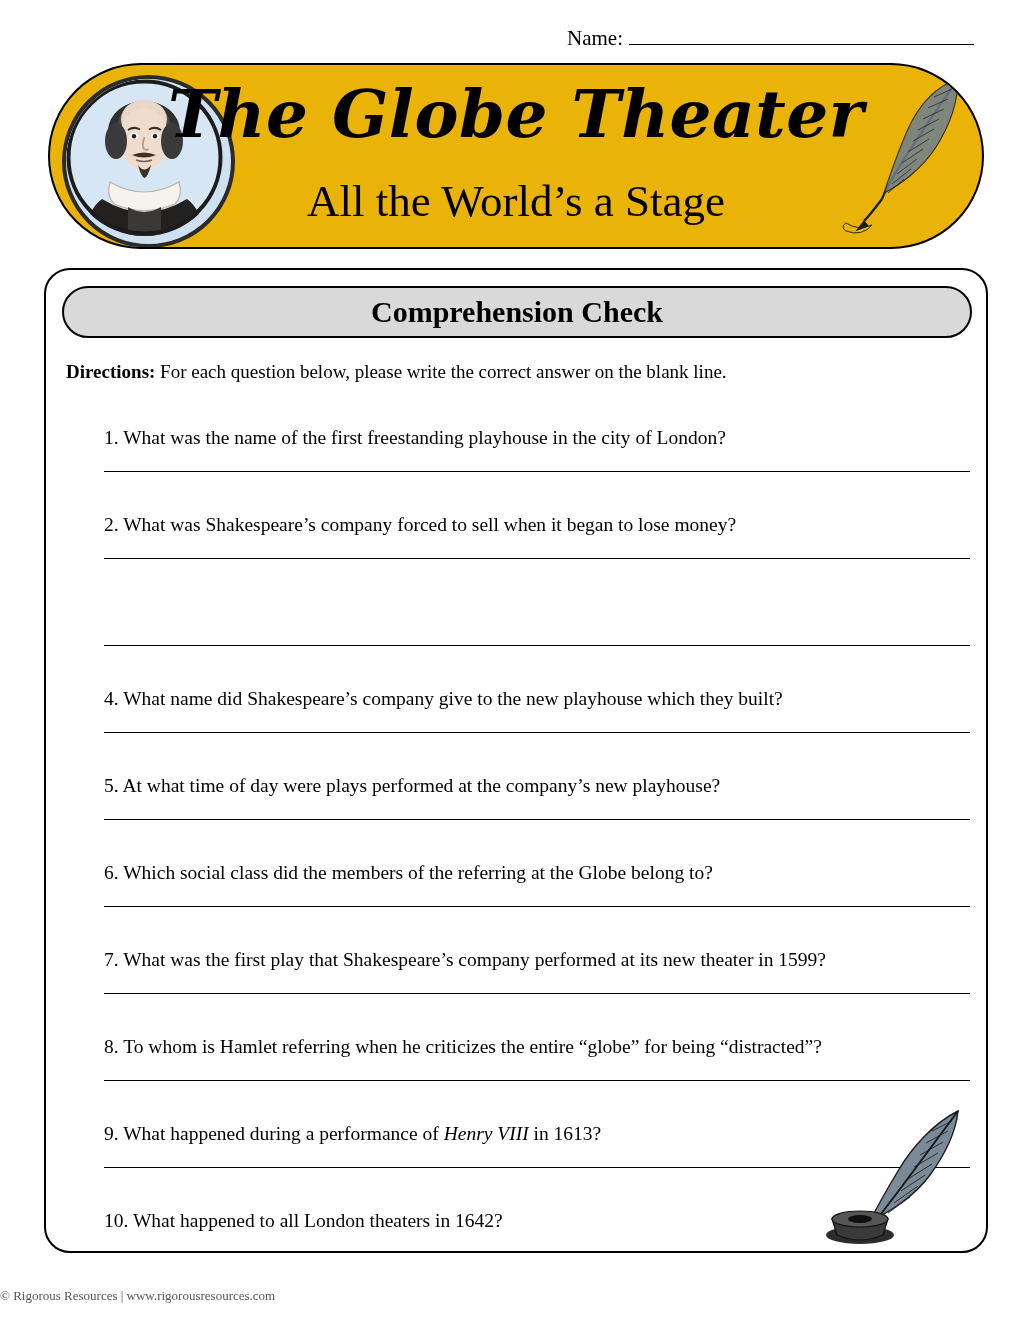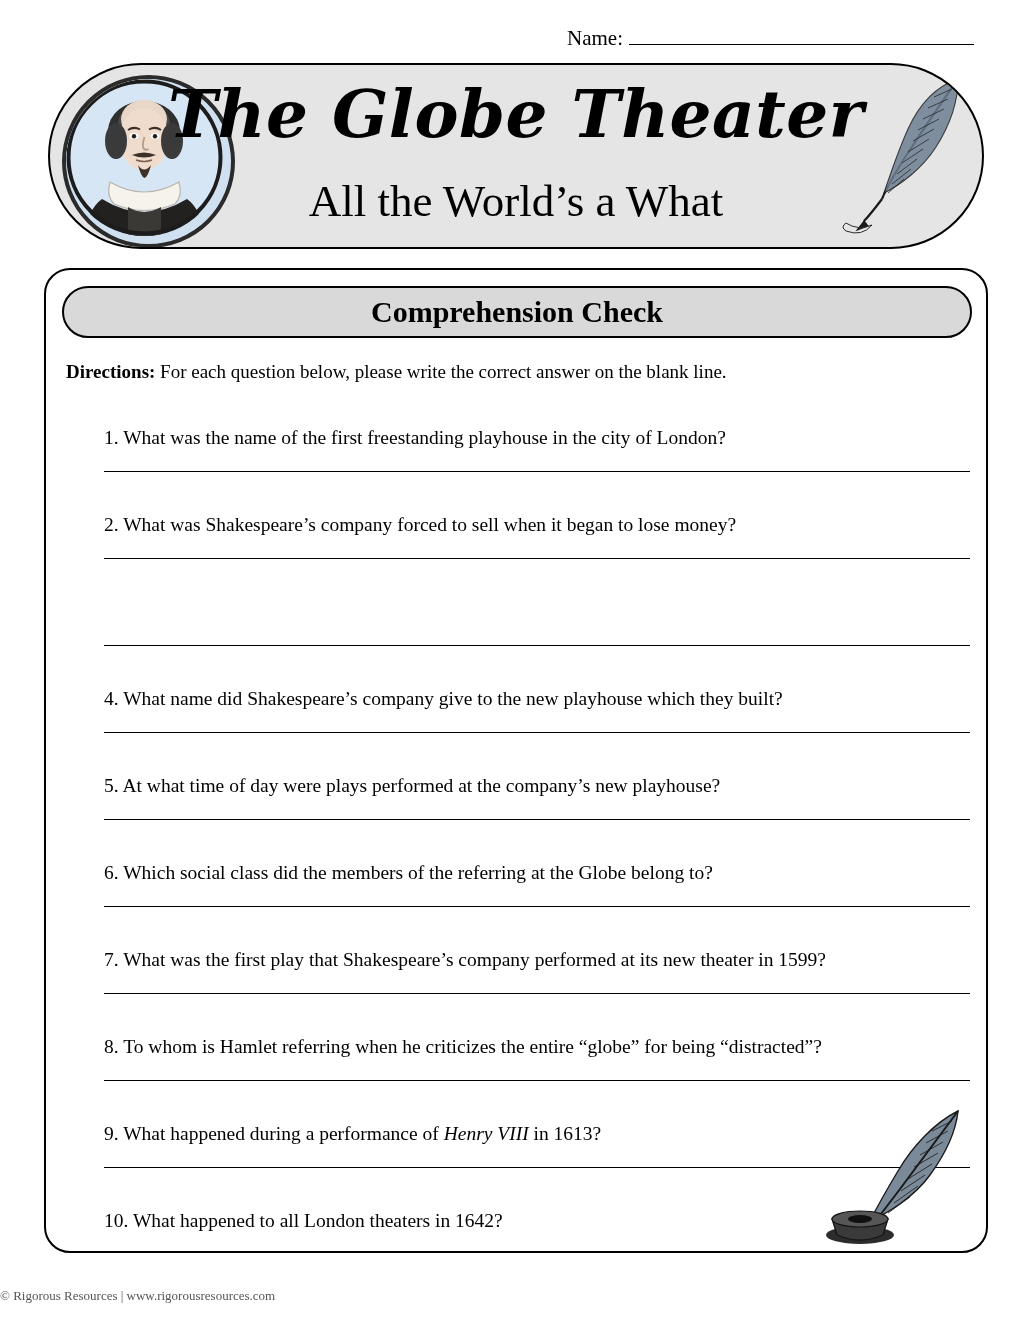--- a/index.html
+++ b/index.html
@@ -43,21 +43,21 @@
     height: 17px;
   }
 
   
   .banner {
     position: absolute;
     left: 48px;
     top: 63px;
     width: 936px;
     height: 186px;
-    background: #e5e5e5;
+    background: #eab308;
     border: 2.5px solid #000;
     border-radius: 93px;
     box-sizing: border-box;
     overflow: hidden;
   }
   .banner-title {
     position: absolute;
     left: 0;
     right: 0;
     top: 12px;
@@ -243,21 +243,21 @@
           <path d="M44 103 q34 20 69 0 q4 14 -4 22 q-31 13 -61 0 q-8 -8 -4 -22z" fill="#f6f2ec" stroke="#b9b4ab" stroke-width="1.2"></path>
 
           <path d="M36 120 q42 26 85 0 q14 10 18 37 H18 q4 -27 18 -37z" fill="#22211f"></path>
           <path d="M62 128 q16 10 33 0 l0 29 h-33z" fill="#3b3936"></path>
         </g>
         <circle cx="78.5" cy="78.5" r="76" fill="none" stroke="#1c1c1c" stroke-width="4"></circle>
       </svg>
     </div>
 
     <div class="banner-title">The Globe Theater</div>
-    <div class="banner-sub">All the World’s a What</div>
+    <div class="banner-sub">All the World’s a Stage</div>
 
     <div class="banner-quill">
       <svg width="150" height="170" viewBox="0 0 150 170" xmlns="http://www.w3.org/2000/svg">
         <g stroke="#1a1a1a" fill="none" stroke-width="1.1">
           <path d="M132 6 C118 26 96 58 78 86 C68 102 60 116 56 126" stroke-width="2.2"></path>
           <path d="M132 6 C108 14 92 34 82 56 C74 74 66 96 58 120 C74 112 96 96 110 74 C124 52 132 28 132 6z" fill="#6d7f92" opacity="0.85"></path>
           <g stroke="#2a2a2a" stroke-width="0.8">
             <path d="M126 16 L108 24"></path>
               <path d="M122 26 L102 35"></path>
               <path d="M118 36 L97 46"></path>

